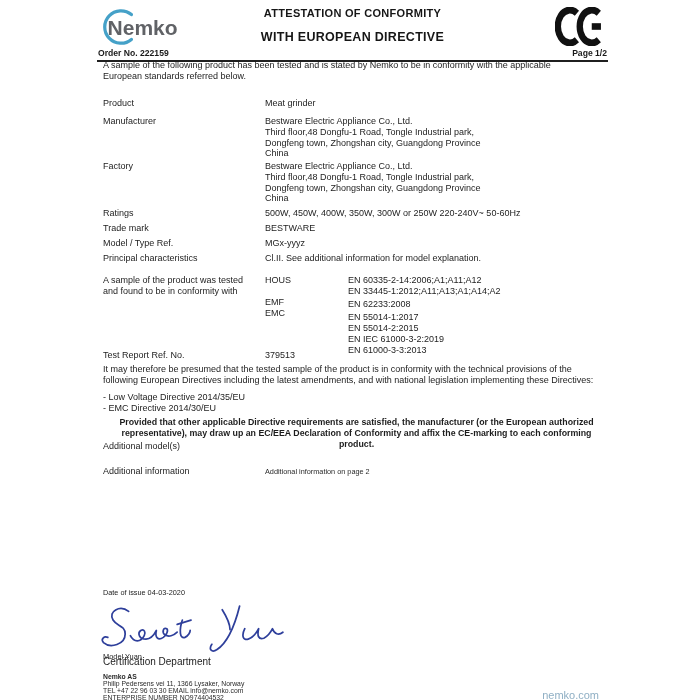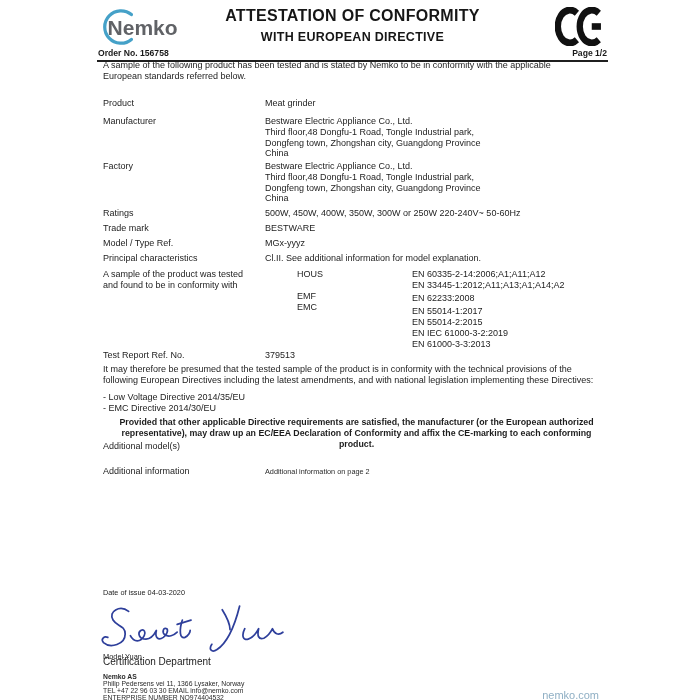--- a/index.html
+++ b/index.html
@@ -6,21 +6,21 @@
   html,body { background:#ffffff; }
   #canvas {
     position:relative; width:656px; height:700px; background:#ffffff;
     font-family:"Liberation Sans", sans-serif; color:#1d1d1d; overflow:hidden;
   }
   #page { position:absolute; left:97px; top:0; width:511px; height:700px; }
 
   
   .logo { position:absolute; left:1px; top:6px; }
   .title-line1 { position:absolute; left:0; right:0; top:7px; text-align:center;
-    font-size:16px; font-weight:bold; letter-spacing:.3px; color:#161616; }
+    font-size:11px; font-weight:bold; letter-spacing:.3px; color:#161616; }
   .title-line2 { position:absolute; left:0; right:0; top:30px; text-align:center;
     font-size:12.5px; font-weight:bold; letter-spacing:.3px; color:#161616; }
   .ce { position:absolute; right:0; top:7px; }
   .order-no { position:absolute; left:1px; top:48px; font-size:8.6px; font-weight:bold; color:#1a1a1a; }
   .page-ind { position:absolute; right:1px; top:48px; font-size:8.6px; font-weight:bold; color:#1a1a1a; }
   .rule { position:absolute; left:0; right:0; top:60px; height:2px; background:#1f1f1f; }
 
   
   .par { position:absolute; left:6px; font-size:9px; line-height:10.8px; color:#1d1d1d; }
   .row { position:absolute; left:6px; right:0; display:grid; grid-template-columns:162px 1fr;
@@ -58,21 +58,21 @@
     <div class="title-line2">WITH EUROPEAN DIRECTIVE</div>
 
     <div class="ce">
       <svg width="53" height="39" viewBox="0 0 150 100" preserveAspectRatio="none">
         <path d="M62 16 A34 42 0 1 0 62 84" fill="none" stroke="#111" stroke-width="18"></path>
         <path d="M124 16 A34 42 0 1 0 124 84" fill="none" stroke="#111" stroke-width="18"></path>
         <path d="M104 50 H 130" fill="none" stroke="#111" stroke-width="17"></path>
       </svg>
     </div>
 
-    <div class="order-no">Order No. 156758</div>
+    <div class="order-no">Order No. 222159</div>
     <div class="page-ind">Page 1/2</div>
     <div class="rule"></div>
 
     <div class="par" style="top:60px; width:489px;">A sample of the following product has been tested and is stated by Nemko to be in conformity with the applicable European standards referred below.</div>
 
     <div class="row" style="top:98px;">
       <div>Product</div>
       <div>Meat grinder</div>
     </div>
 
@@ -109,21 +109,21 @@
     <div class="row" style="top:223px;">
       <div>Trade mark</div>
       <div>BESTWARE</div>
     </div>
 
     <div class="row" style="top:253px;">
       <div>Principal characteristics</div>
       <div>Cl.II. See additional information for model explanation.</div>
     </div>
 
-    <div class="row3" style="top:269px;gap:32px;">
+    <div class="row3" style="top:275px;">
       <div>
         <div>A sample of the product was tested</div>
         <div>and found to be in conformity with</div>
       </div>
       <div>
         <div class="grp" style="height:19.5px;">HOUS</div>
         <div class="grp" style="height:8.3px;">EMF</div>
         <div>EMC</div>
       </div>
       <div>

